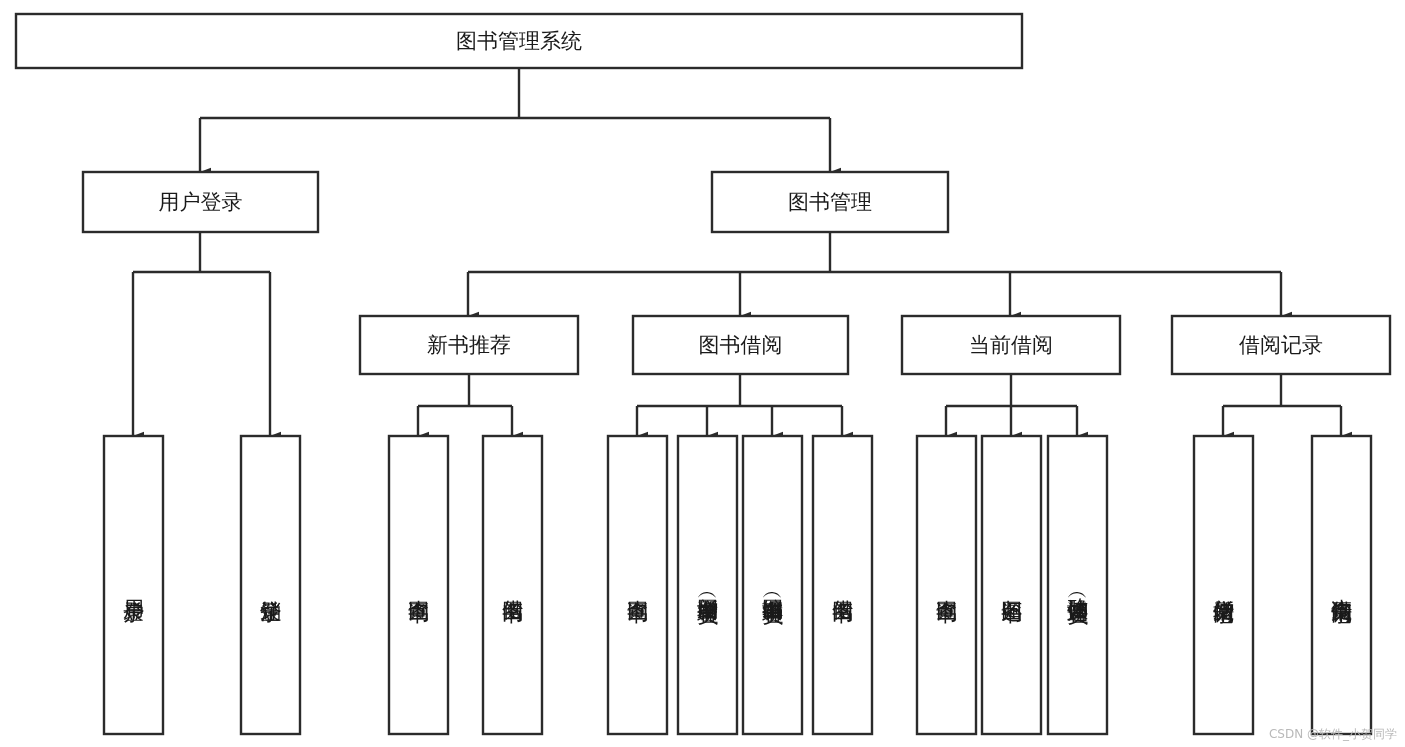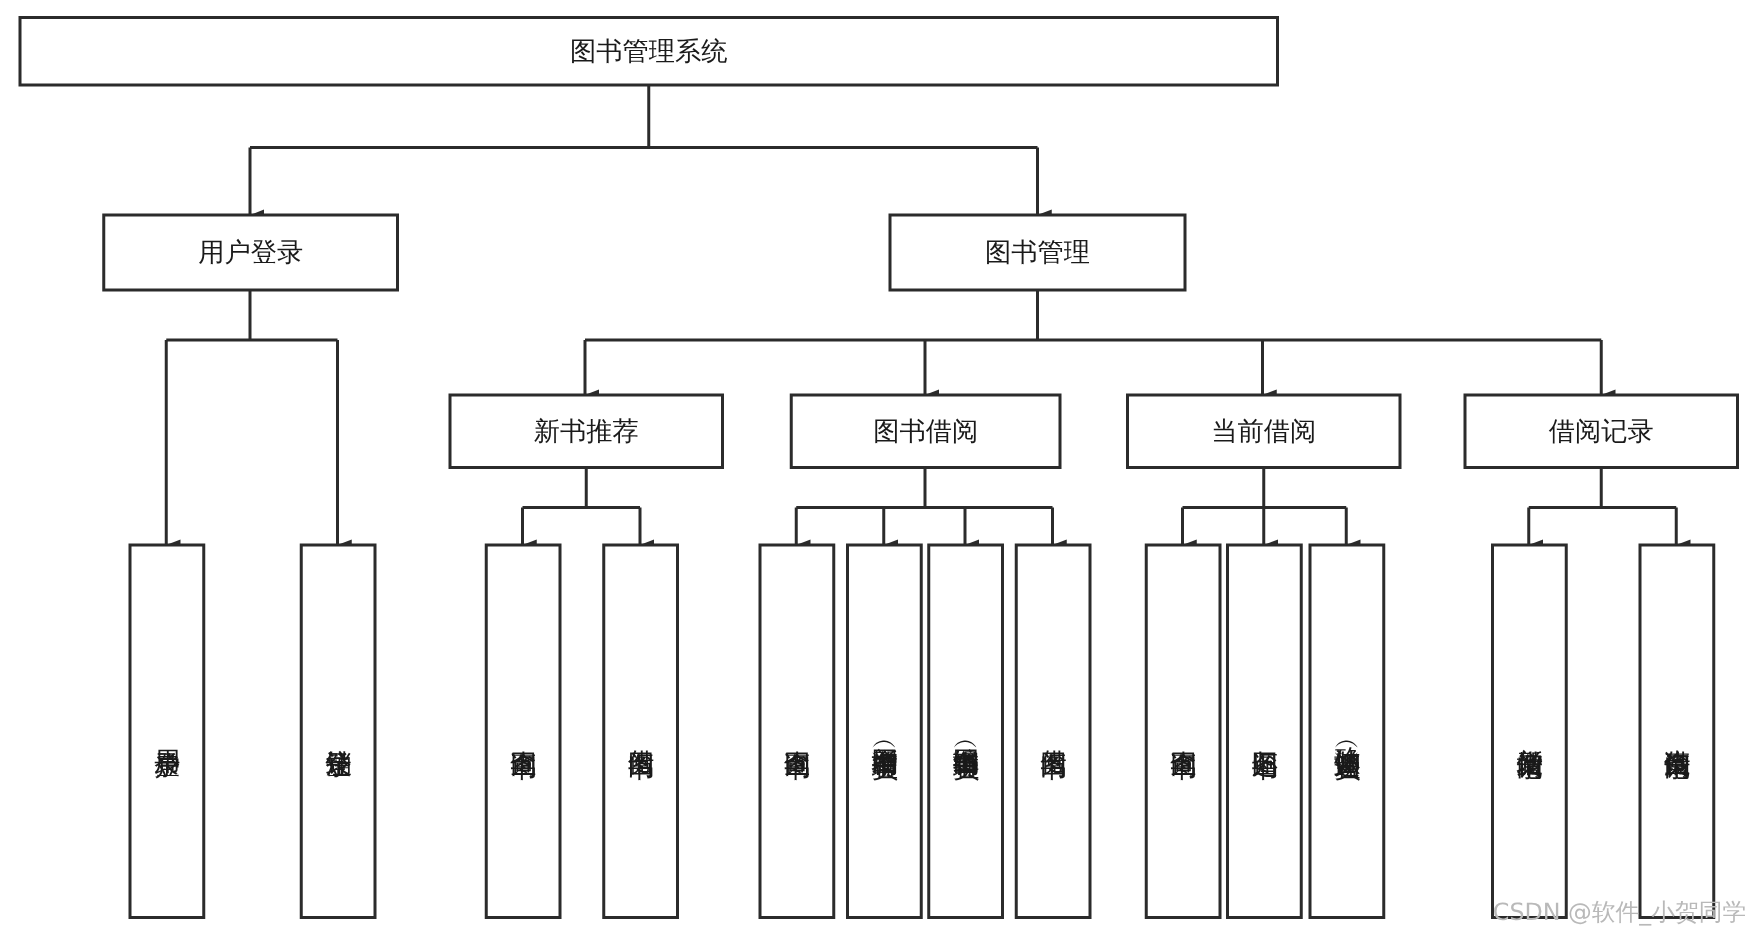--- a/index.html
+++ b/index.html
@@ -32,21 +32,21 @@
     line-height:1.08;
     letter-spacing:1px;
     color:#1a1a1a;
     white-space:nowrap;
     pointer-events:none;
   }
   #watermark{
     position:absolute;
     right:8px;bottom:4px;
     font-family:"DejaVu Sans","Liberation Sans",sans-serif;
-    font-size:19px;
+    font-size:12px;
     color:#b9b9b9;
     white-space:nowrap;
   }
 </style>
 </head>
 <body>
 
 <div id="diagram-root">
 
   <svg id="tree" viewBox="0 0 1405 747">

